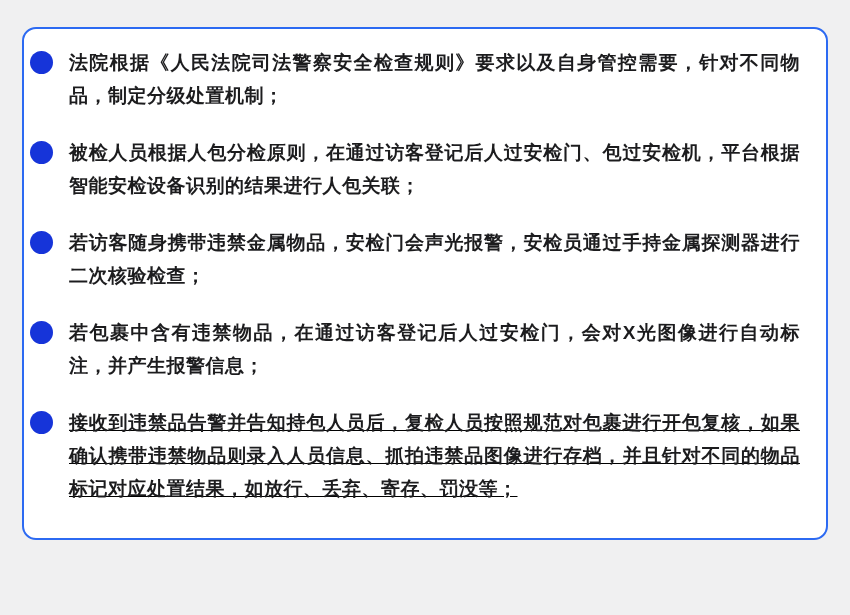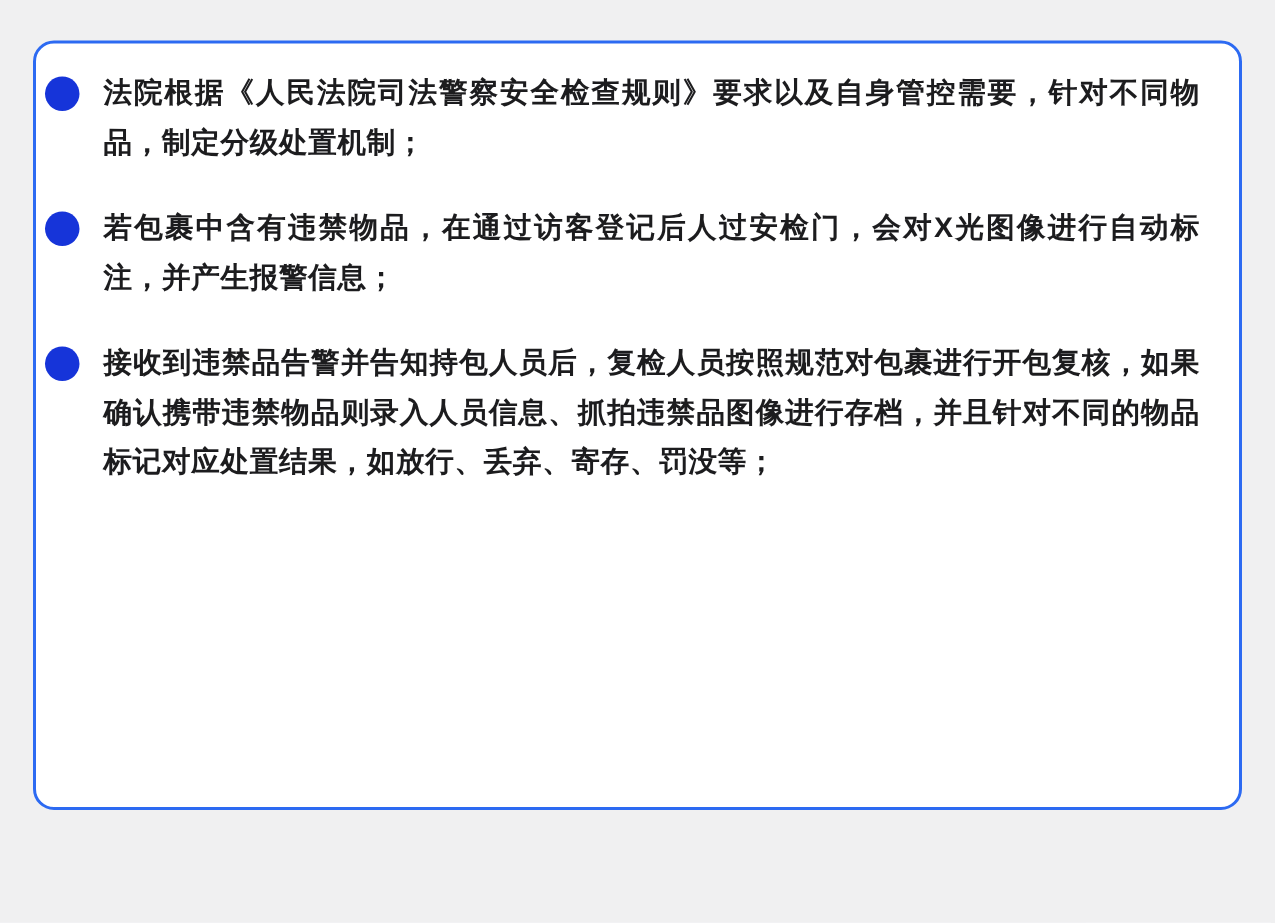--- a/index.html
+++ b/index.html
@@ -33,21 +33,21 @@
     border: 2px solid var(--card-border-color);
     border-radius: 14px;
     padding: 17px 26px 33px 6px;
     overflow: hidden;
   }
   .item {
     display: flex;
     align-items: flex-start;
     margin-bottom: 24px;
   }
-  .item:last-child { margin-bottom: 0; }
+  .item:last-child { margin-bottom: 0; text-decoration: underline; }
   .bullet {
     flex: 0 0 auto;
     width: 23px;
     height: 23px;
     border-radius: 50%;
     background: var(--bullet-color);
     margin-top: 5px;
     margin-right: 16px;
   }
   .item-text {
@@ -64,21 +64,29 @@
 <body>
 
 <div class="page">
   <div class="card">
 
     <div class="item">
       <span class="bullet"></span>
       <p class="item-text">法院根据《人民法院司法警察安全检查规则》要求以及自身管控需要，针对不同物品，制定分级处置机制；</p>
     </div>
 
+    <div class="item">
+      <span class="bullet"></span>
+      <p class="item-text">被检人员根据人包分检原则，在通过访客登记后人过安检门、包过安检机，平台根据智能安检设备识别的结果进行人包关联；</p>
+    </div>
 
+    <div class="item">
+      <span class="bullet"></span>
+      <p class="item-text">若访客随身携带违禁金属物品，安检门会声光报警，安检员通过手持金属探测器进行二次核验检查；</p>
+    </div>
 
     <div class="item">
       <span class="bullet"></span>
       <p class="item-text">若包裹中含有违禁物品，在通过访客登记后人过安检门，会对X光图像进行自动标注，并产生报警信息；</p>
     </div>
 
     <div class="item">
       <span class="bullet"></span>
       <p class="item-text">接收到违禁品告警并告知持包人员后，复检人员按照规范对包裹进行开包复核，如果确认携带违禁物品则录入人员信息、抓拍违禁品图像进行存档，并且针对不同的物品标记对应处置结果，如放行、丢弃、寄存、罚没等；</p>
     </div>

